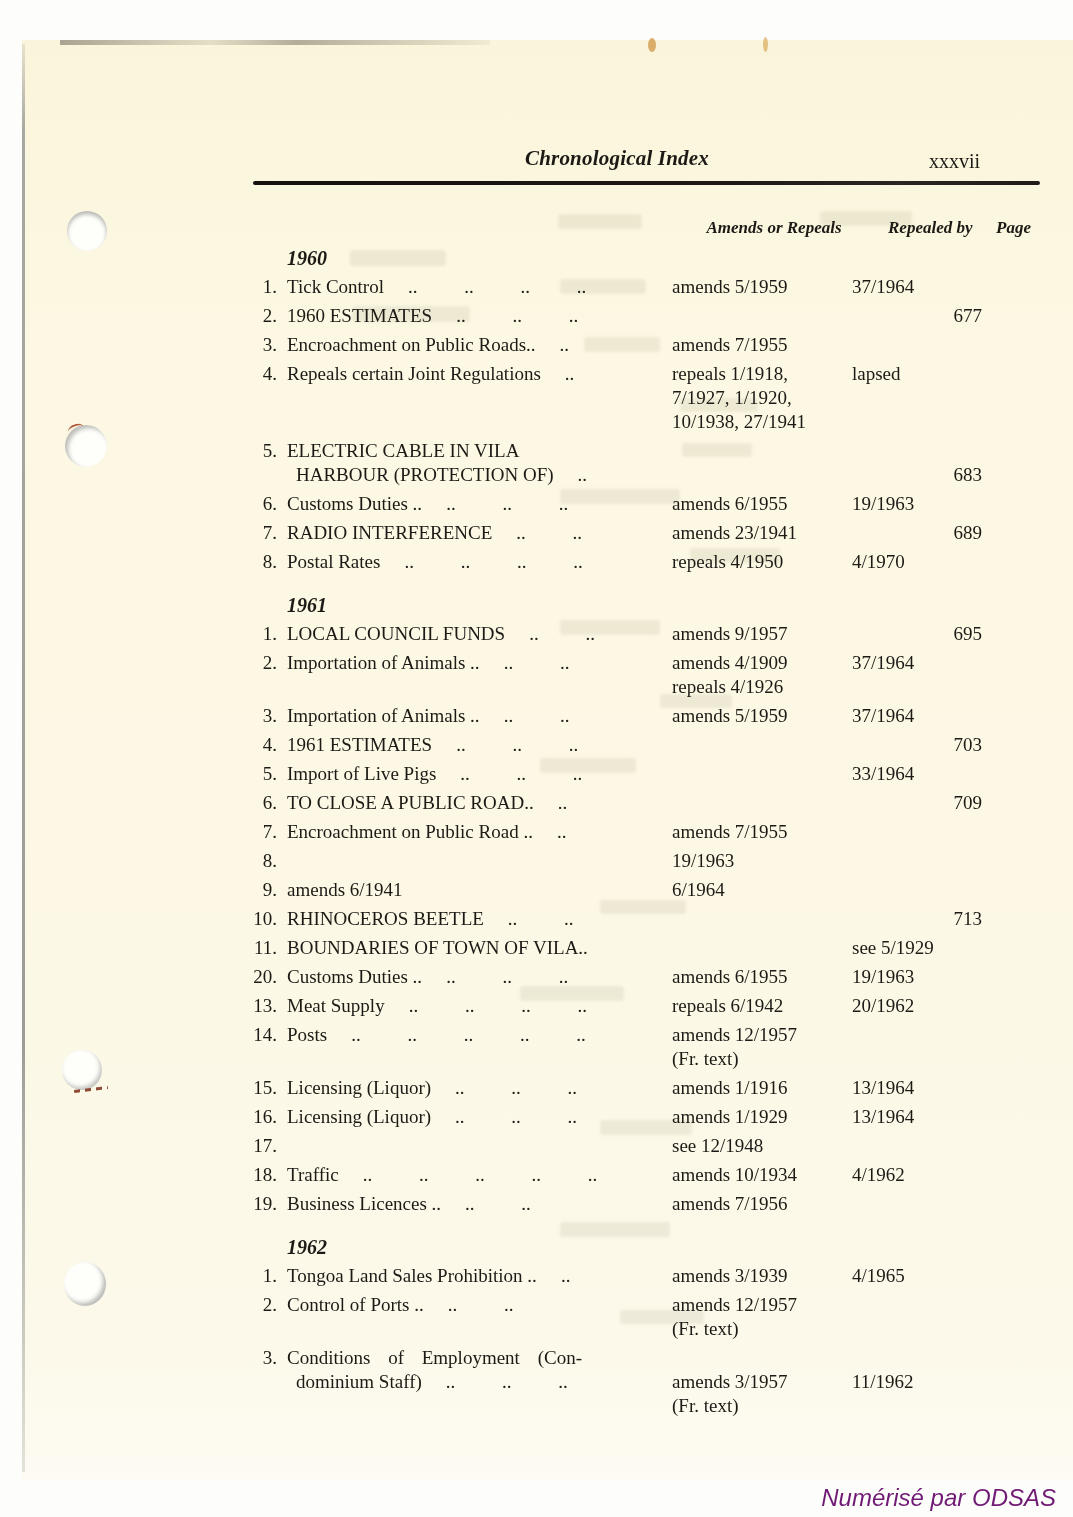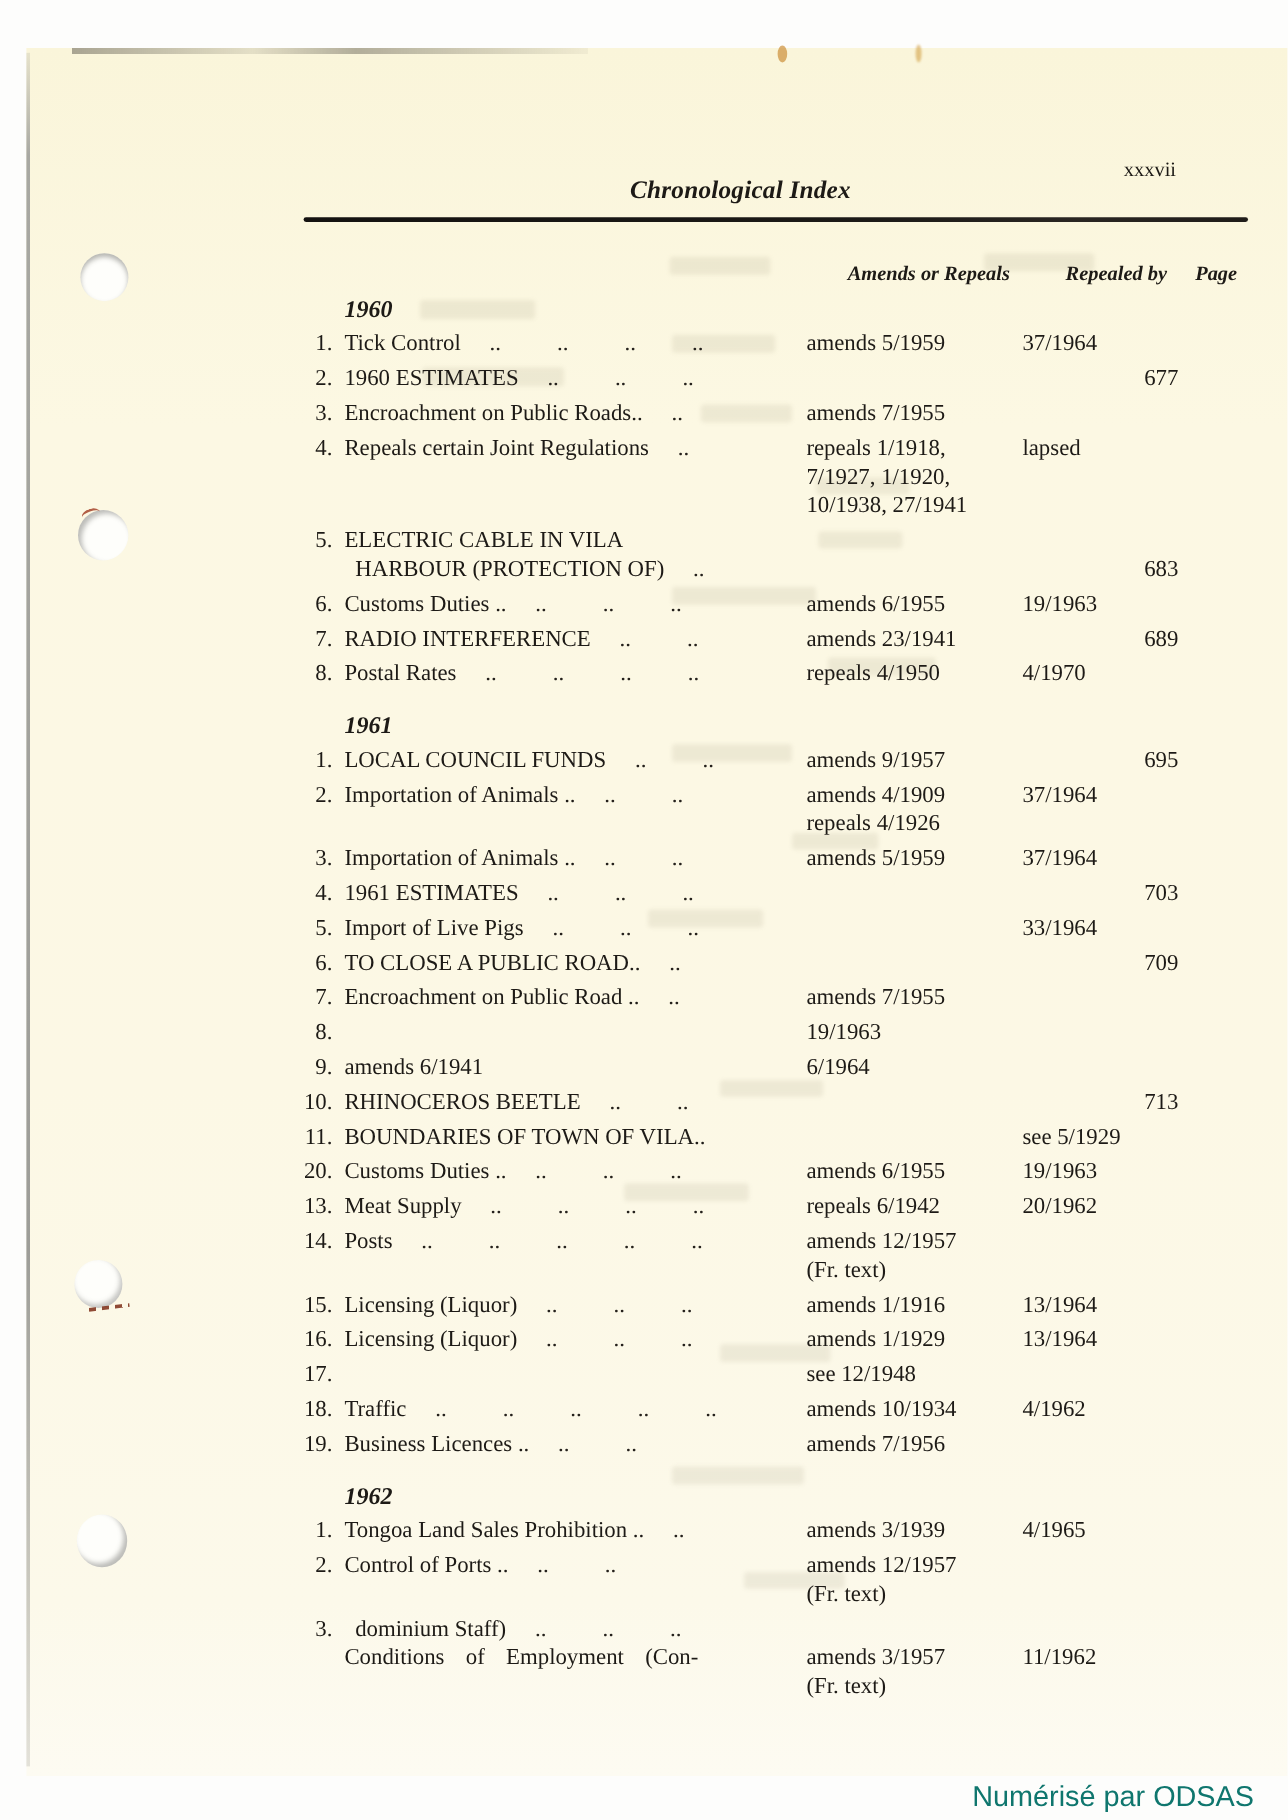--- a/index.html
+++ b/index.html
@@ -38,21 +38,21 @@
   .redmark1{position:absolute;left:68px;top:424px;width:16px;height:8px;border-top:2px solid #a03a20;border-radius:50%;transform:rotate(-18deg);opacity:.8;}
   .redmark2{position:absolute;left:74px;top:1088px;width:34px;height:3px;transform:rotate(-7deg);
     background:repeating-linear-gradient(90deg,#7c2c16 0 6px,transparent 6px 11px);opacity:.85;}
   
   .smudge{position:absolute;background:#9a9275;opacity:.14;border-radius:3px;filter:blur(1.6px);}
   
   .page-title{
     position:absolute;left:452px;top:146px;width:330px;text-align:center;
     font-size:21px;font-style:italic;font-weight:bold;letter-spacing:.2px;
   }
-  .folio{position:absolute;top:132px;right:93px;font-size:17px;}
+  .folio{position:absolute;top:150px;right:93px;font-size:20px;}
   .rule{
     position:absolute;left:253px;top:181px;width:787px;height:4px;
     background:linear-gradient(90deg,#141210 0%,#1c1a17 60%,#2a2622 82%,#1f1c19 100%);
     border-radius:2px;
   }
   
   .colhead{
     position:absolute;left:250px;top:218px;display:grid;
     grid-template-columns:27px 375px 170px 86px 34px;column-gap:22px;
     font-size:17px;font-style:italic;font-weight:bold;
@@ -71,23 +71,23 @@
     font-size:19px;line-height:24px;margin-bottom:5px;
   }
   .row .num{text-align:right;}
   .row .title .cont{margin-left:9px;}
   .row .title .spread{word-spacing:13px;}
   .row .page{text-align:right;}
   .lead{word-spacing:42px;margin-left:24px;white-space:nowrap;color:#24201b;}
   .ln{min-height:24px;}
   
   .watermark{
-    position:absolute;right:28px;top:1484px;
+    position:absolute;right:17px;top:1484px;
     font-family:"Liberation Sans","DejaVu Sans",sans-serif;
-    font-size:24px;color:#0f766e;
+    font-size:24px;color:#701a75;font-style:italic;
   }
 </style>
 </head>
 <body style="--ink: #1d1a16;">
 
 <div class="paper"></div>
 <div class="edge-line"></div>
 <div class="top-smudge"></div>
 <div class="speck s1"></div>
 <div class="speck s2"></div>
@@ -477,22 +477,22 @@
       <div class="amends">
         <div class="ln">amends 12/1957</div>
         <div class="ln">(Fr. text)</div>
       </div>
       <div class="repealed"></div>
       <div class="page"></div>
     </div>
     <div class="row">
       <div class="num">3.</div>
       <div class="title">
+        <div class="ln spread">Conditions of Employment (Con-</div>
         <div class="ln cont">dominium Staff)<span class="lead">.. .. ..</span></div>
-        <div class="ln spread">Conditions of Employment (Con-</div>
       </div>
       <div class="amends">
         <div class="ln">&nbsp;</div>
         <div class="ln">amends 3/1957</div>
         <div class="ln">(Fr. text)</div>
       </div>
       <div class="repealed">
         <div class="ln">&nbsp;</div>
         <div class="ln">11/1962</div>
       </div>

